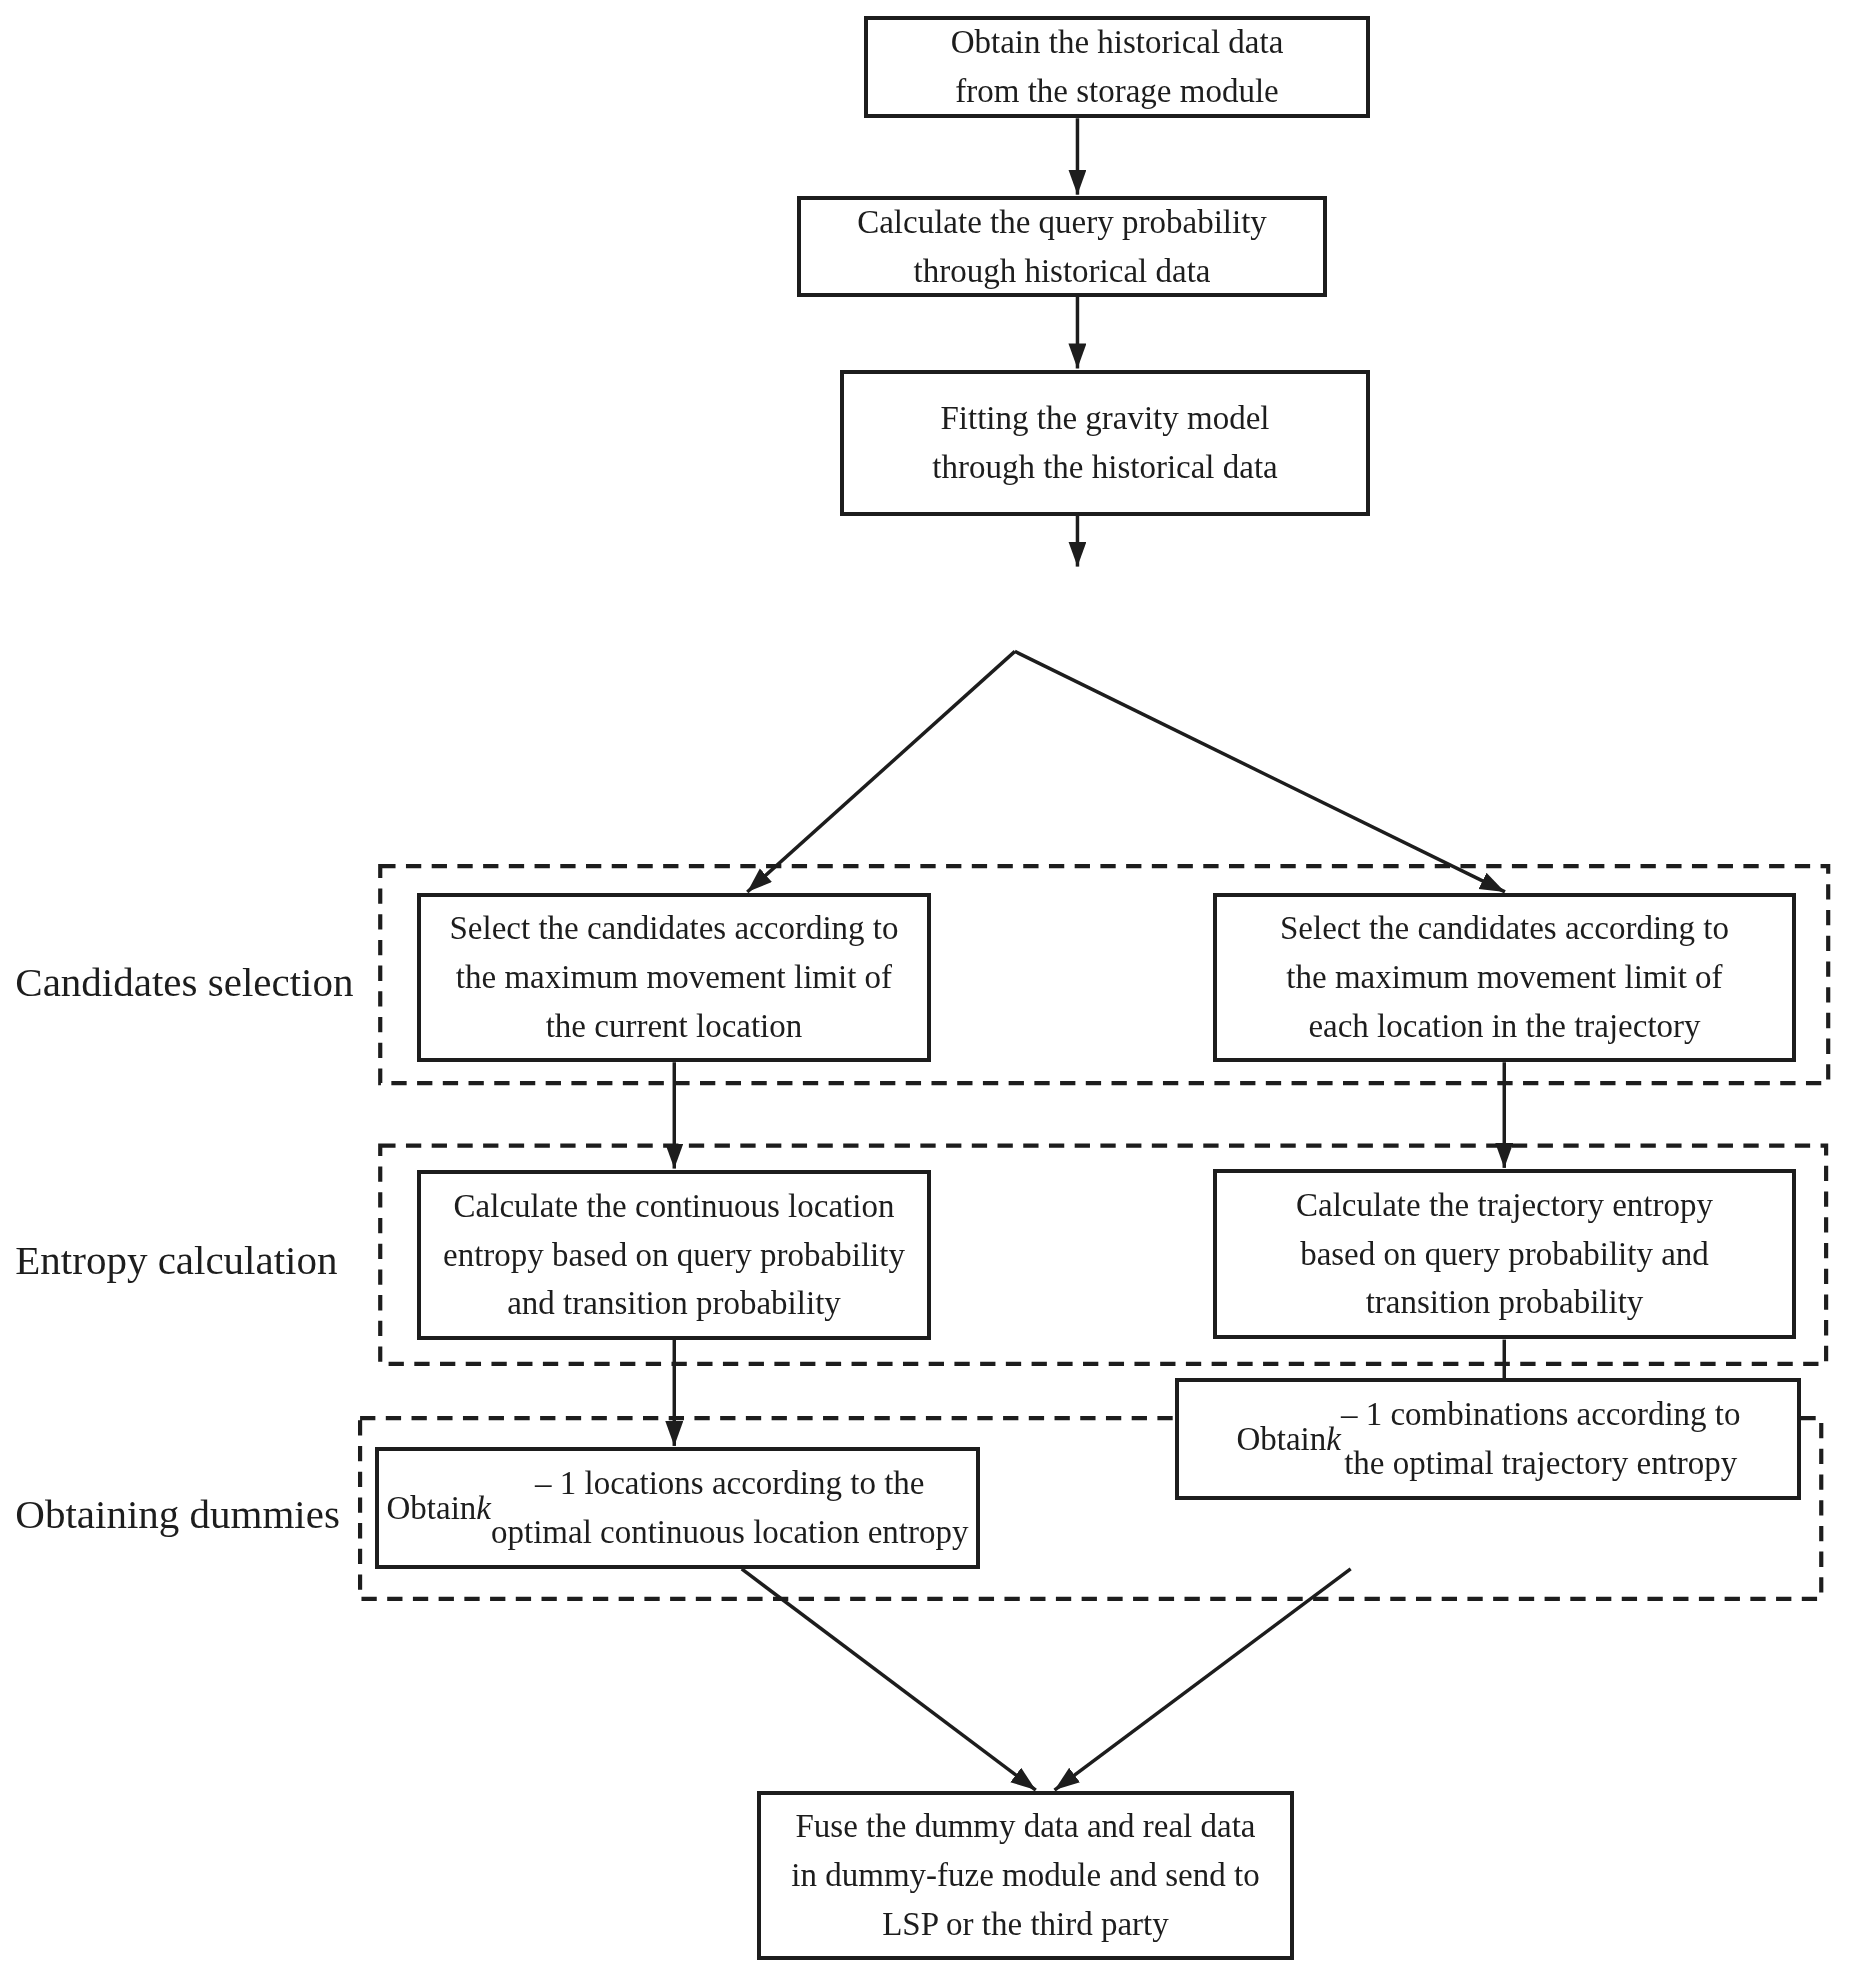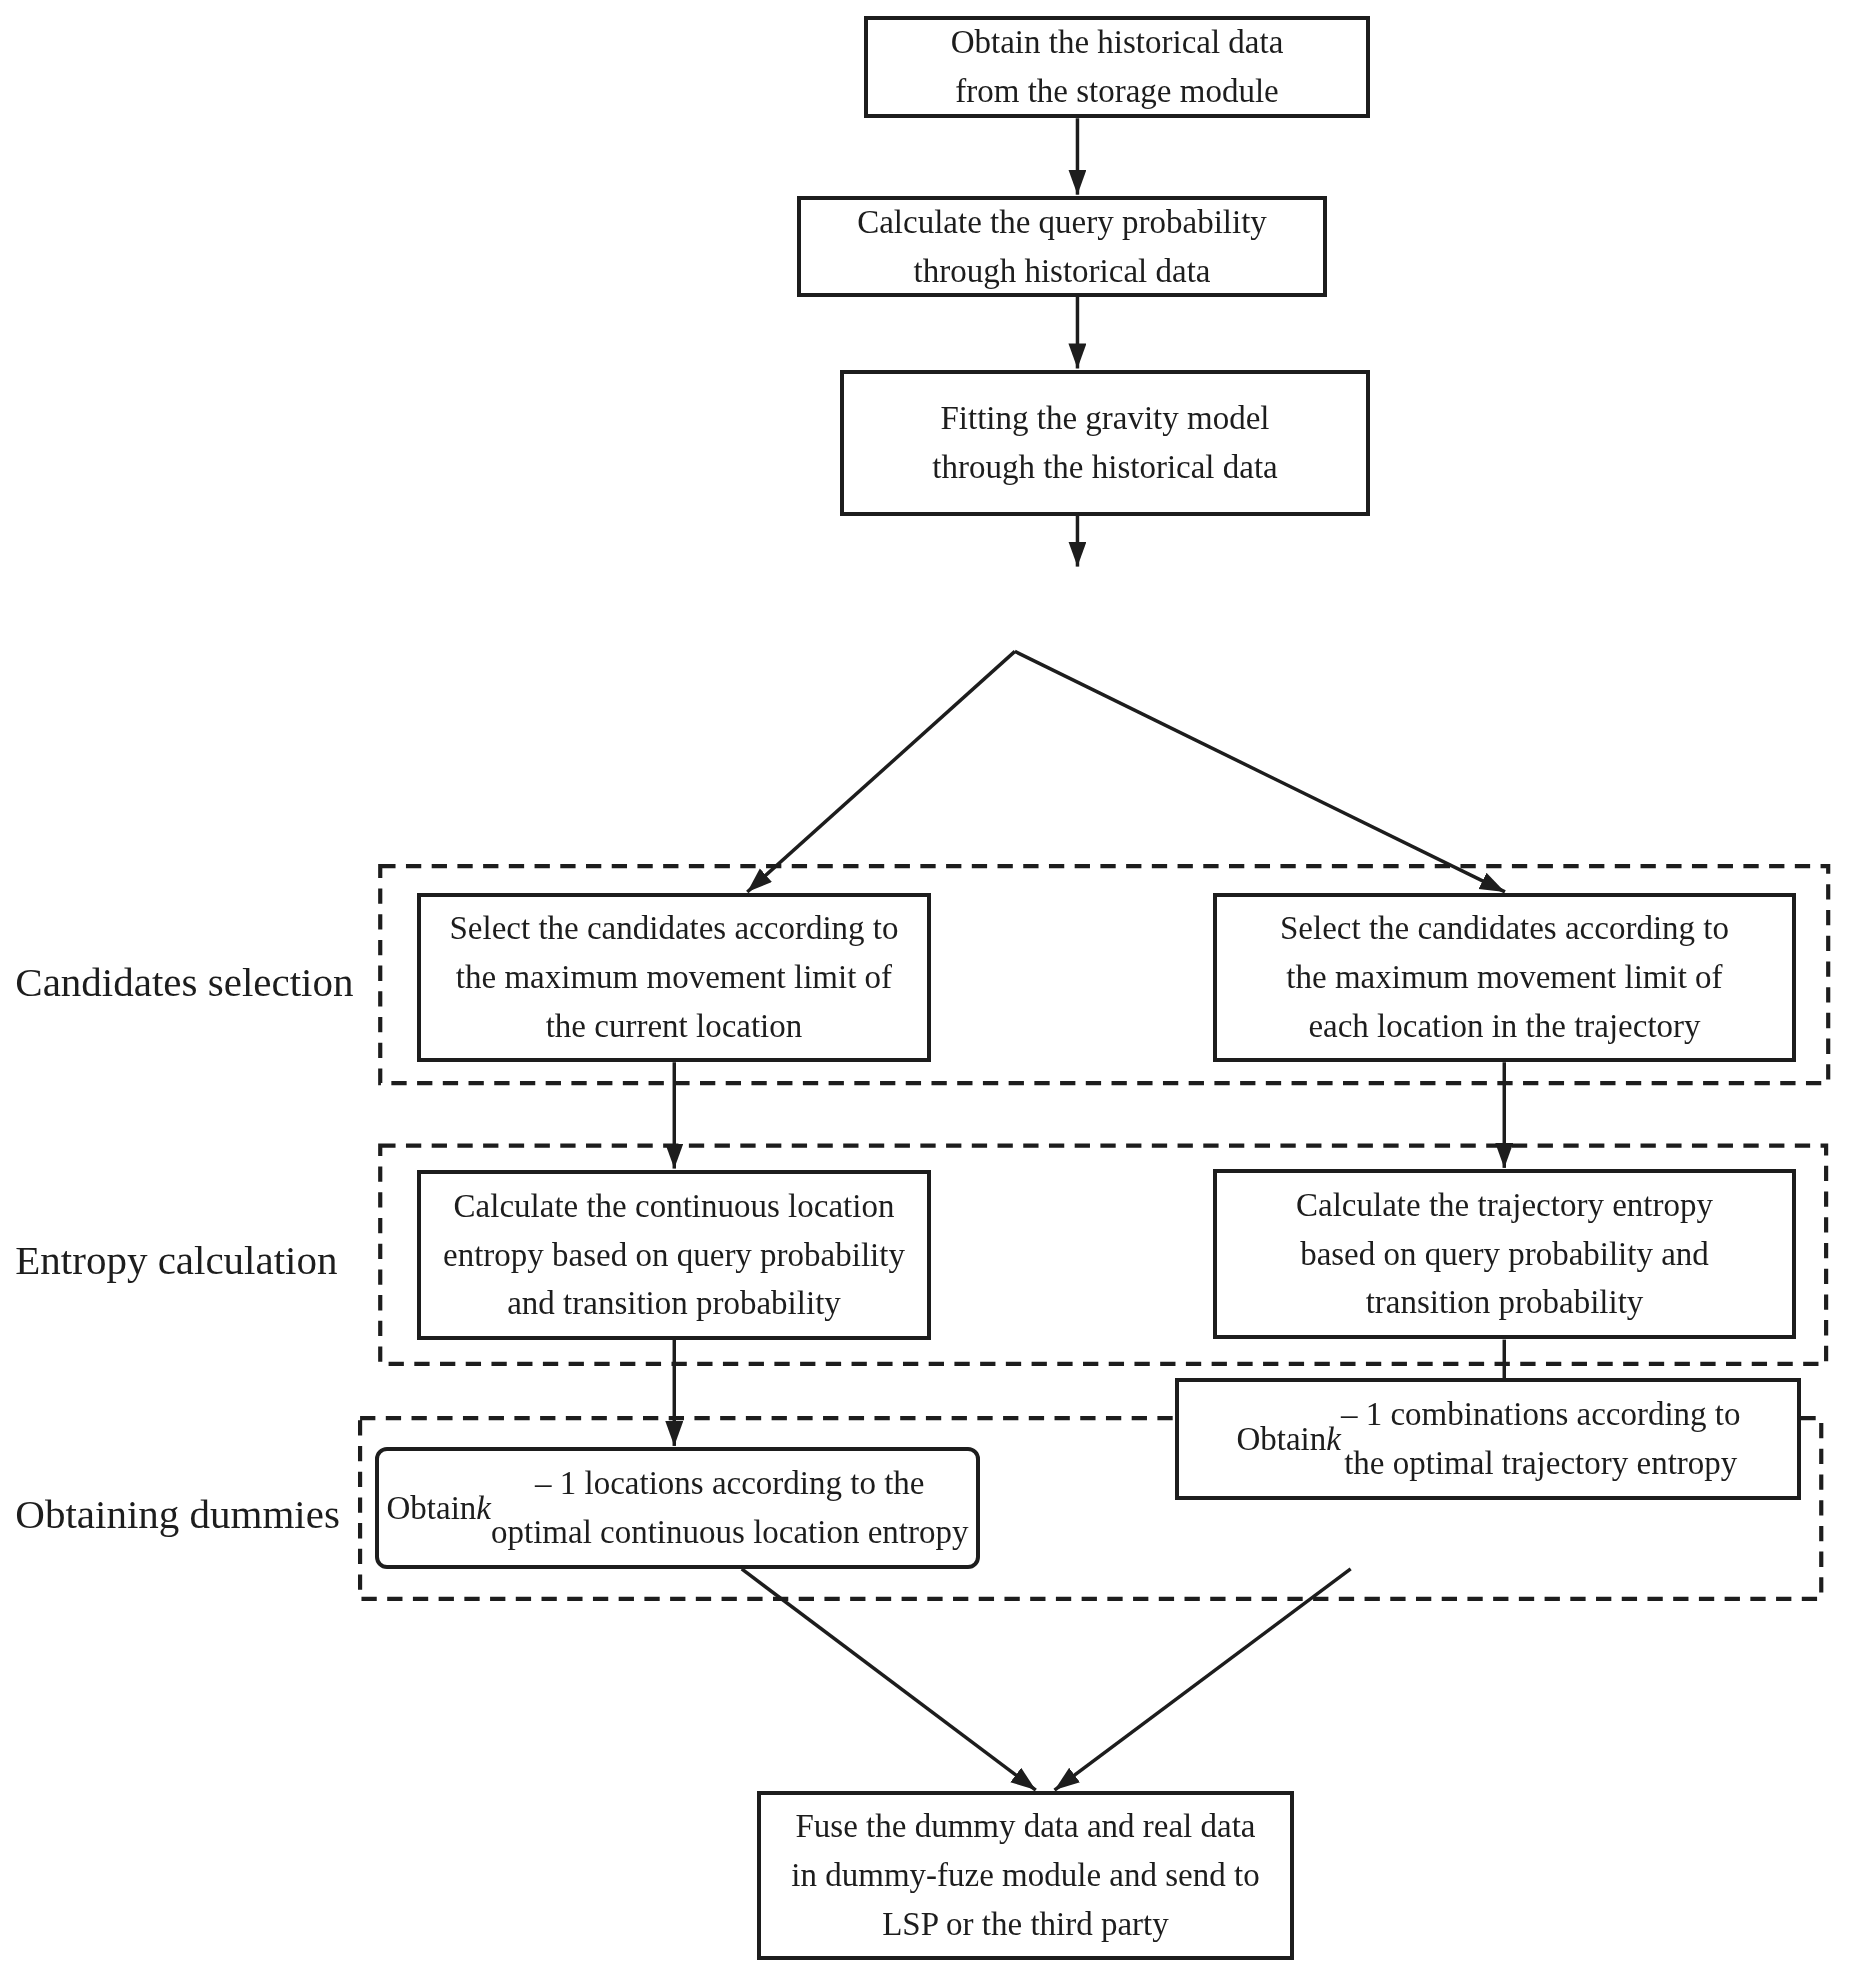--- a/index.html
+++ b/index.html
@@ -90,21 +90,21 @@
 
   <div class="side-label" style="left:15.3px; top:1232px;">Entropy calculation</div>
   <div class="node" style="left:1213px; top:1169px; width:583px; height:170px;">Calculate the trajectory entropy
 based on query probability and
 transition probability</div>
   <div class="node" style="left:417px; top:1170px; width:514px; height:170px;">Calculate the continuous location
 entropy based on query probability
 and transition probability</div>
 
   <div class="side-label" style="left:15.3px; top:1486px;">Obtaining dummies</div>
-  <div class="node" style="left:375px; top:1447px; width:605px; height:122px;border-radius:12px;">Obtain <i>k</i> – 1 locations according to the
+  <div class="node" style="left:375px; top:1447px; width:605px; height:122px;">Obtain <i>k</i> – 1 locations according to the
 optimal continuous location entropy</div>
   <div class="node" style="left:1175px; top:1378px; width:626px; height:122px;padding-left:8px;">Obtain <i>k</i> – 1 combinations according to
 the optimal trajectory entropy</div>
 
   <div class="node" style="left:757px; top:1791px; width:537px; height:169px;">Fuse the dummy data and real data
 in dummy-fuze module and send to
 LSP or the third party</div>
 
 </div>
 

